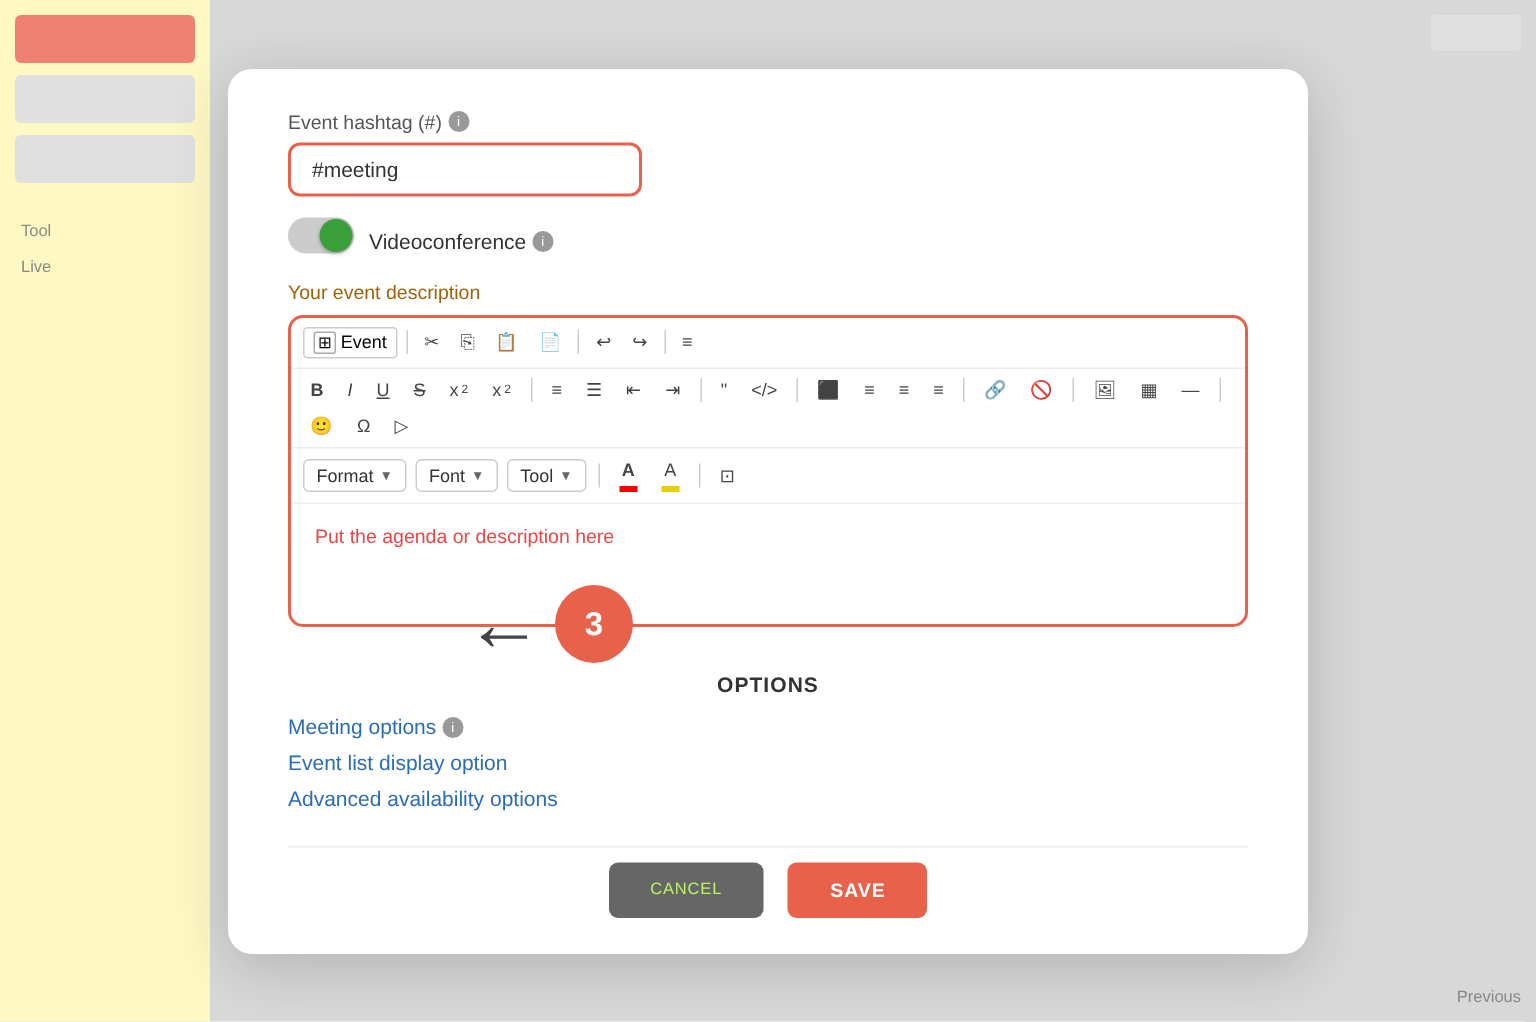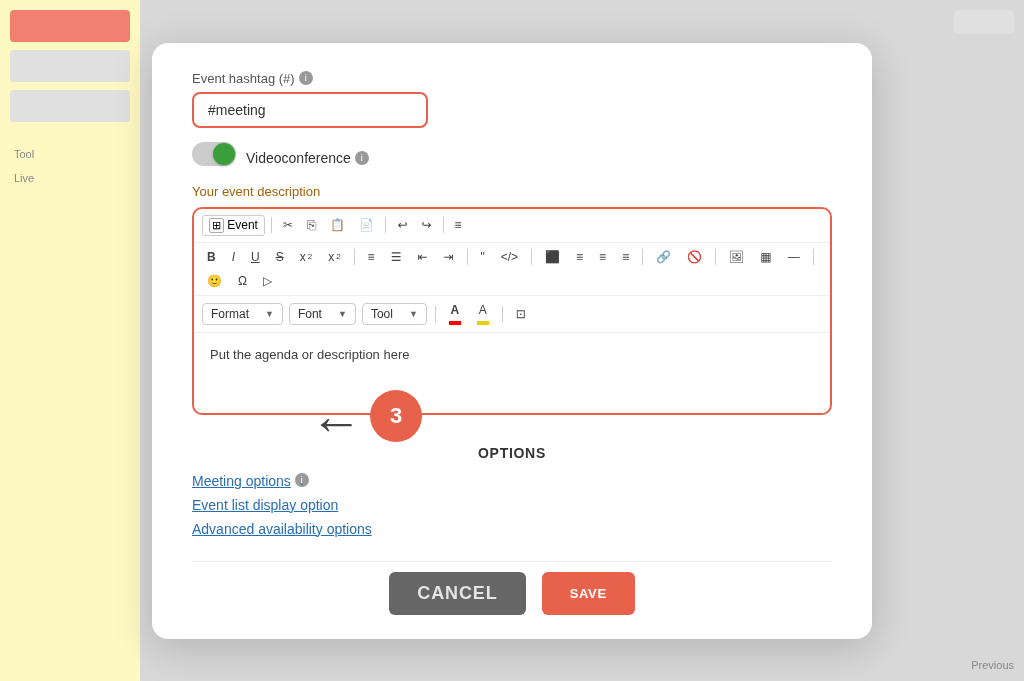--- a/index.html
+++ b/index.html
@@ -221,82 +221,81 @@
       display: flex;
       align-items: center;
       padding: 5px 8px;
       border-bottom: 1px solid #eee;
       gap: 6px;
     }
 
     .toolbar-dropdown {
       display: flex;
       align-items: center;
-      gap: 16px;
+      gap: 4px;
       border: 1px solid #ccc;
       border-radius: 4px;
       padding: 3px 8px;
       font-size: 12px;
       cursor: pointer;
       background: #fff;
       color: #333;
     }
 
     .toolbar-dropdown .chevron {
       font-size: 9px;
       color: #666;
     }
 
     .editor-content-area {
       min-height: 80px;
       padding: 14px 16px;
       font-size: 13px;
-      color: #404040;
+      color: #ef4444;
     }
 
     .options-section {
       margin-bottom: 24px;
     }
 
     .options-title {
       font-size: 14px;
       font-weight: 700;
       color: #333;
       margin-bottom: 12px;
       letter-spacing: 0.05em;
       text-align: center;
     }
 
     .options-link {
       display: flex;
-      align-items: flex-start;
+      align-items: flex-end;
       gap: 4px;
       color: #2a6db5;
       font-size: 14px;
-      text-decoration: underline;
       margin-bottom: 8px;
       cursor: pointer;
     }
 
     .footer-buttons {
       display: flex;
       justify-content: center;
       gap: 16px;
       padding-top: 10px;
       border-top: 1px solid #eee;
     }
 
     .btn-cancel {
       padding: 11px 28px;
       background: #666;
-      color: #e5e5e5;
+      color: #bef264;
       border: none;
       border-radius: 6px;
-      font-size: 18px;
-      font-weight: 700;
+      font-size: 11px;
+      font-weight: 400;
       cursor: pointer;
       letter-spacing: 0.05em;
       text-transform: uppercase;
     }
 
     .btn-save {
       padding: 11px 28px;
       background: #e8614a;
       color: #fff;
       border: none;

